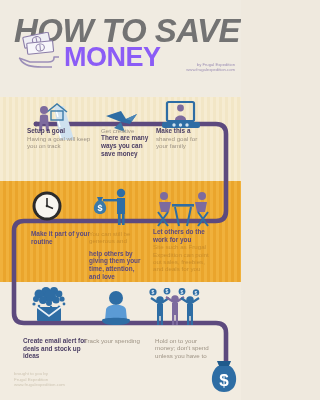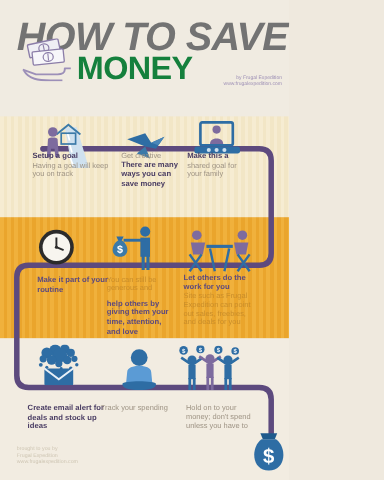--- a/index.html
+++ b/index.html
@@ -13,21 +13,21 @@
   .band-cream{top:97px;height:84px;
     background:repeating-linear-gradient(90deg,#f6ecd2 0px,#f6ecd2 3px,#f2e6c6 3px,#f2e6c6 6px);}
   .band-orange{top:181px;height:101px;
     background:repeating-linear-gradient(90deg,#f0b13c 0px,#f0b13c 3px,#eaa52c 3px,#eaa52c 6px);}
   .band-bottom{top:282px;height:118px;background:#f2ece1;}
 
   
   .title1{position:absolute;left:14px;top:18px;font-size:33px;line-height:26px;
     font-weight:bold;letter-spacing:-0.5px;color:#737373;white-space:nowrap;font-style:italic;}
   .title2{position:absolute;left:64px;top:44px;font-size:27px;line-height:26px;
-    font-weight:bold;letter-spacing:-0.5px;color:#15803d;white-space:nowrap;}
+    font-weight:bold;letter-spacing:-0.5px;color:#8b5cf6;white-space:nowrap;}
   .subtitle{position:absolute;left:163px;top:51px;font-size:9px;color:#6b5a88;
     white-space:nowrap;}
   .byline{position:absolute;right:6px;top:62px;font-size:4.2px;line-height:5.4px;
     color:#9d8fb5;text-align:right;}
   .money-hand{position:absolute;left:18px;top:32px;}
 
   
   .path-svg{position:absolute;left:0;top:0;width:241px;height:400px;
     pointer-events:none;}
 

